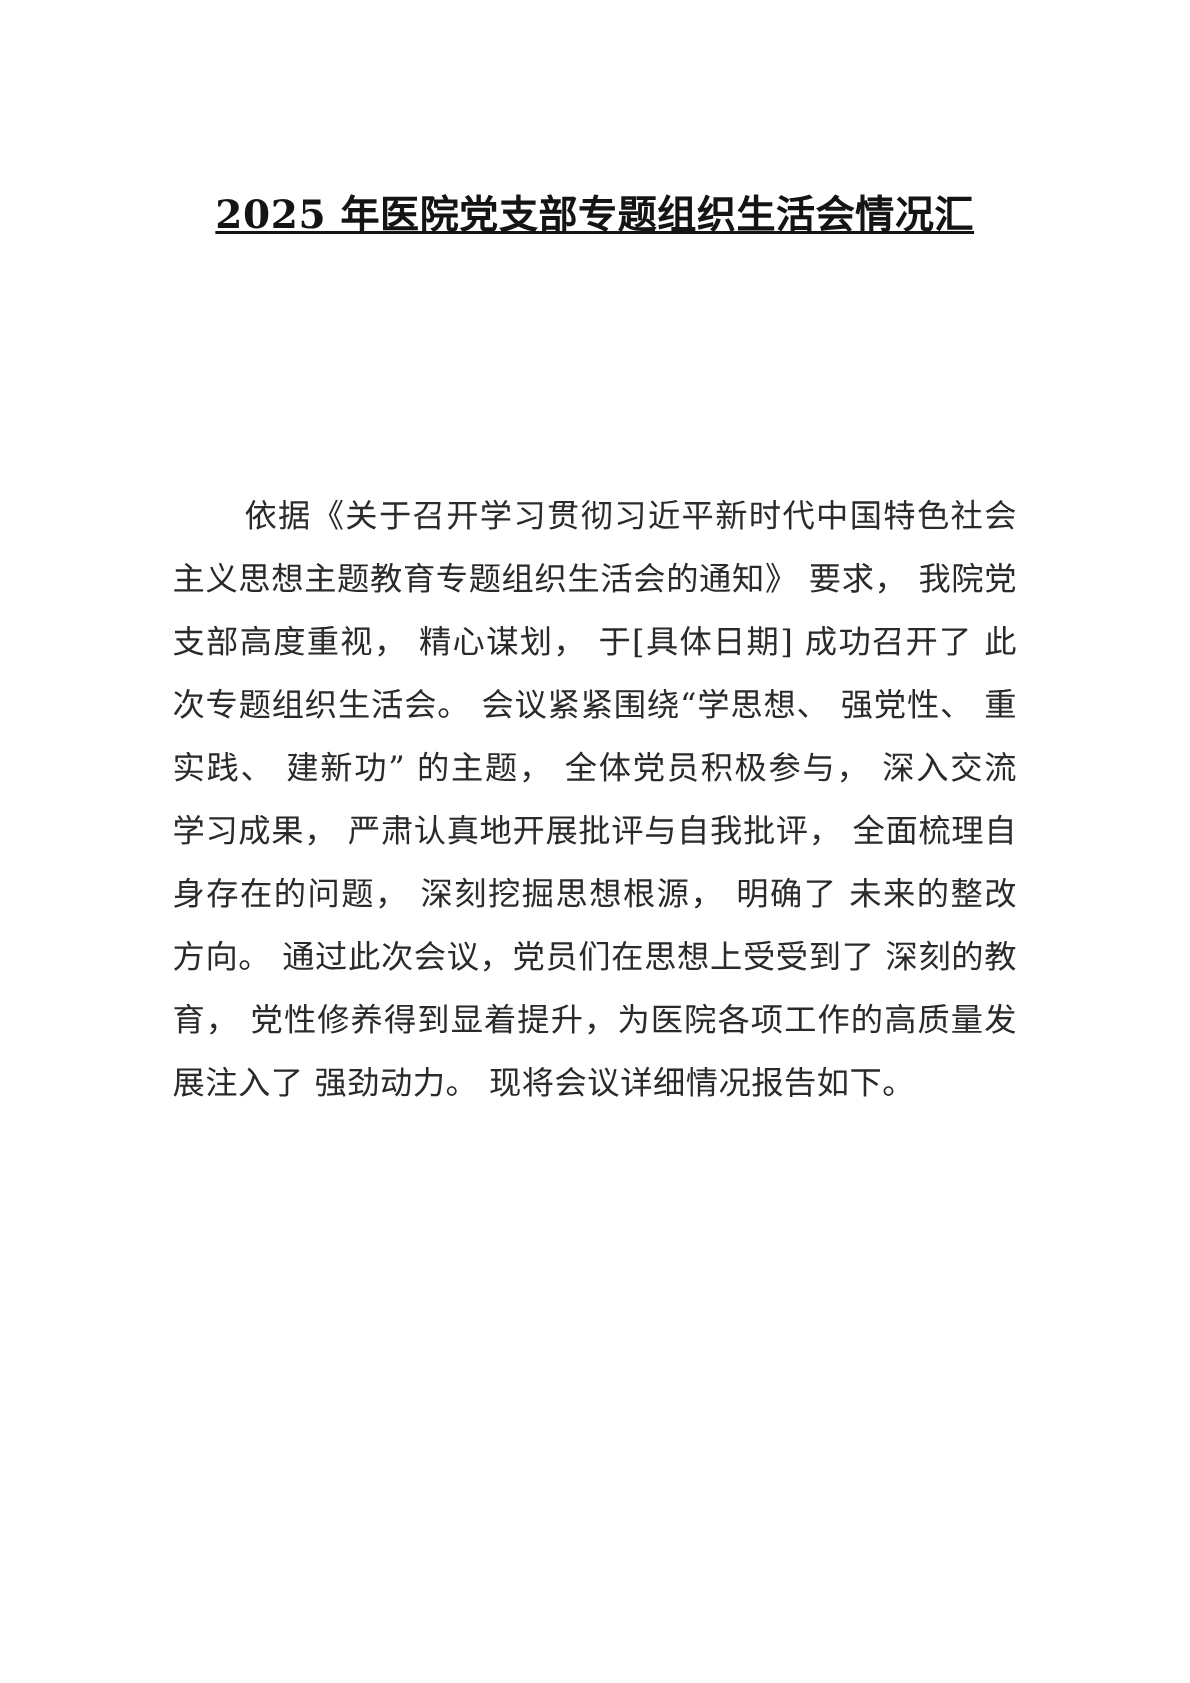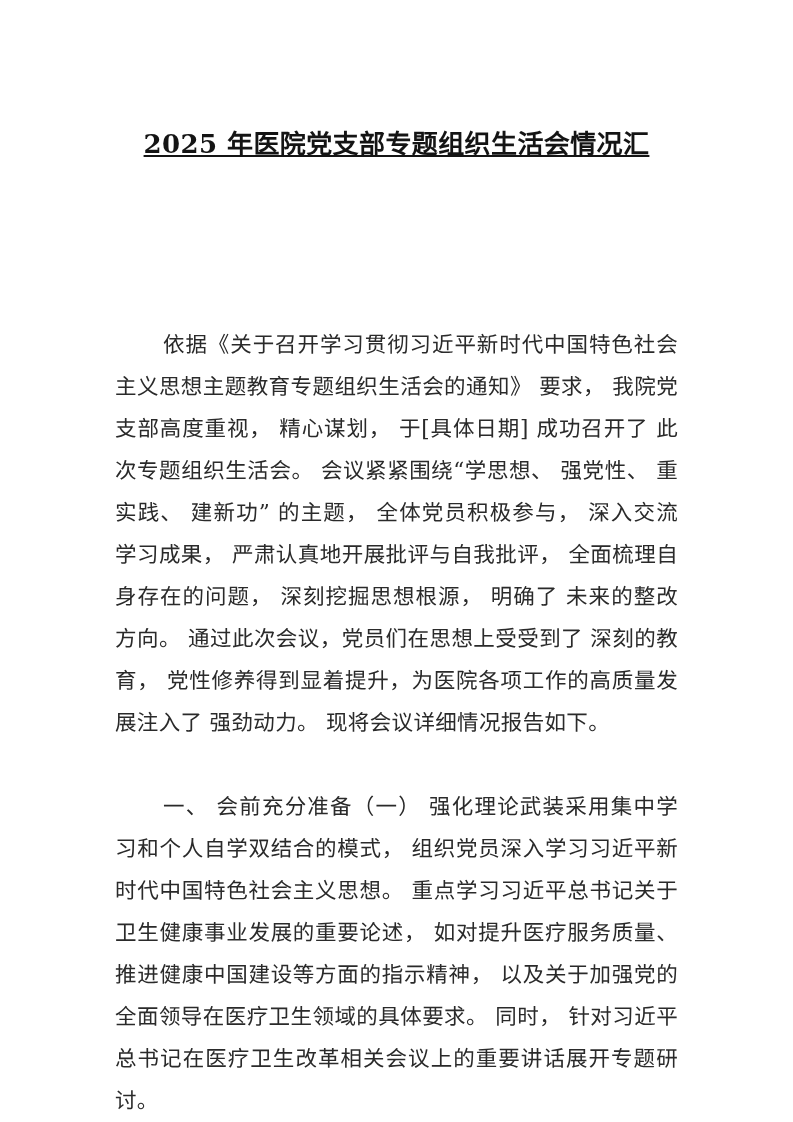--- a/index.html
+++ b/index.html
@@ -68,16 +68,15 @@
 <body>
 
 <div class="page">
 
   <h1 class="doc-title">
     <span>2025 年医院党支部专题组织生活会情况汇</span><br>
   </h1>
 
   <div class="doc-body">
     <p>依据《关于召开学习贯彻习近平新时代中国特色社会主义思想主题教育专题组织生活会的通知》 要求， 我院党支部高度重视， 精心谋划， 于[具体日期] 成功召开了 此次专题组织生活会。 会议紧紧围绕“学思想、 强党性、 重实践、 建新功” 的主题， 全体党员积极参与， 深入交流学习成果， 严肃认真地开展批评与自我批评， 全面梳理自身存在的问题， 深刻挖掘思想根源， 明确了 未来的整改方向。 通过此次会议，党员们在思想上受受到了 深刻的教育， 党性修养得到显着提升，为医院各项工作的高质量发展注入了 强劲动力。 现将会议详细情况报告如下。</p>
-    <p>一、 会前充分准备（一） 强化理论武装采用集中学习和个人自学双结合的模式， 组织党员深入学习习近平新时代中国特色社会主义思想。 重点学习习近平总书记关于卫生健康事业发展的重要论述， 如对提升医疗服务质量、 推进健康中国建设等方面的指示精神， 以及关于加强党的全面领导在医疗卫生领域的具体要求。 同时， 针对习近平总书记在医疗卫生改革相关会议上的重要讲话展开专题研讨。</p>
   </div>
 
 </div>
 
 </body></html>

